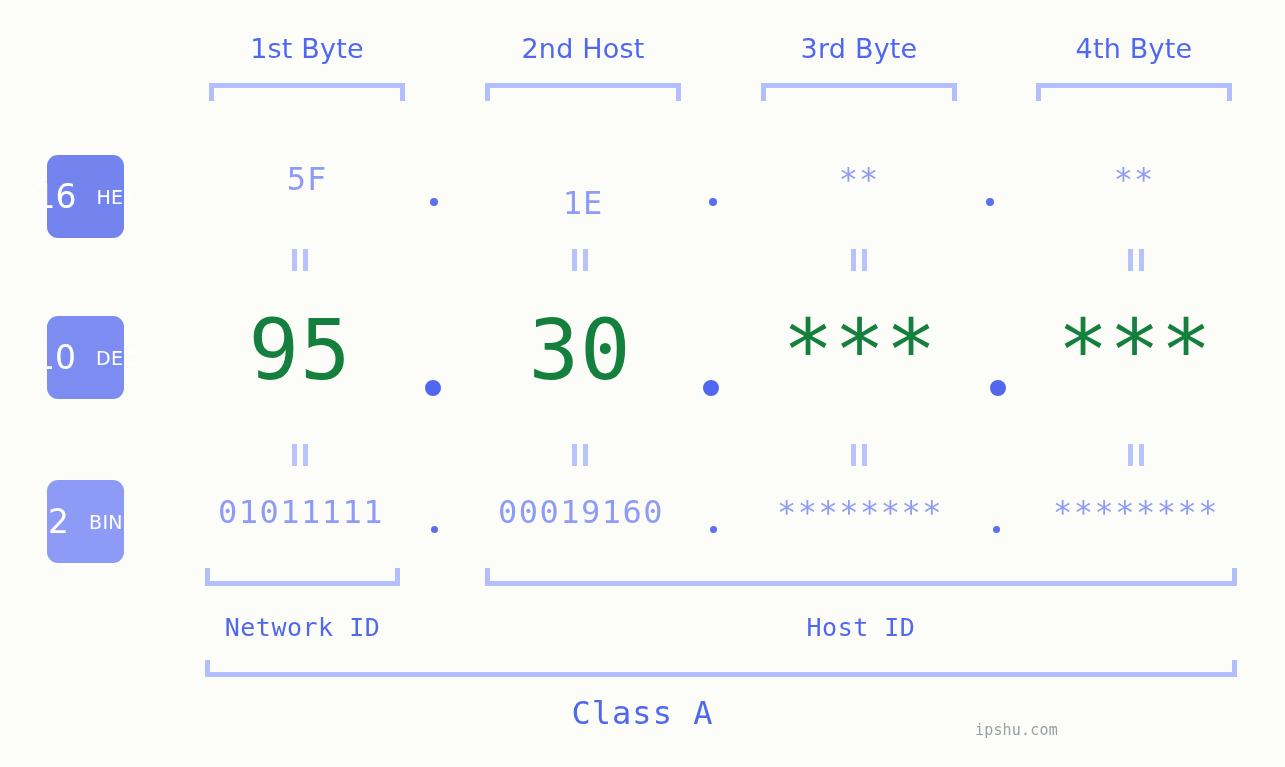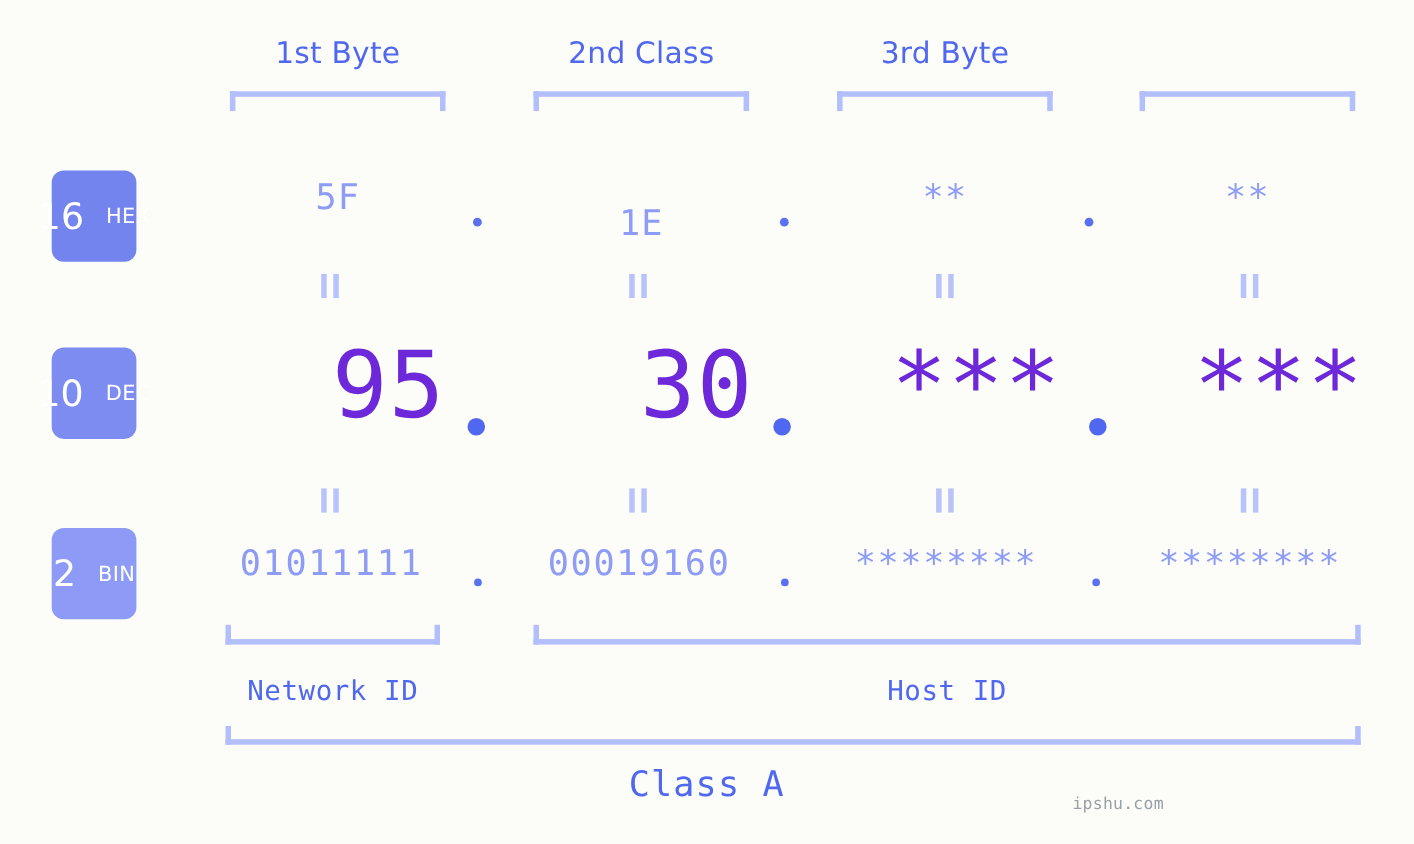--- a/index.html
+++ b/index.html
@@ -98,23 +98,22 @@
     top: 155px;
     font-size: 32px;
     line-height: 48px;
     color: #8e9cf6;
     letter-spacing: 1px;
   }
   .row-dec .val {
     top: 295px;
     font-size: 84px;
     line-height: 110px;
-    color: #6d28d9;
+    color: #15803d;
     letter-spacing: 1px;
-    text-align: right;
   }
   .row-bin .val {
     top: 490px;
     font-size: 32px;
     line-height: 44px;
     color: #8e9cf6;
     letter-spacing: 1.5px;
   }
 
   
@@ -186,22 +185,23 @@
     color: #9aa0a6;
     letter-spacing: 0.2px;
   }
 </style>
 </head>
 <body>
 
 <div class="stage">
 
   <div class="byte-header" style="left:209px; width:196px;">1st Byte</div>
-  <div class="byte-header" style="left:485px; width:196px;">2nd Class</div>
+  <div class="byte-header" style="left:485px; width:196px;">2nd Host</div>
   <div class="byte-header" style="left:761px; width:196px;">3rd Byte</div>
+  <div class="byte-header" style="left:1036px; width:196px;">4th Byte</div>
 
   <div class="bracket-top" style="left:209px; width:196px;"></div>
   <div class="bracket-top" style="left:485px; width:196px;"></div>
   <div class="bracket-top" style="left:761px; width:196px;"></div>
   <div class="bracket-top" style="left:1036px; width:196px;"></div>
 
   <div class="badge" id="badge-hex">
     <span class="num">16</span>
     <span class="name">HEX</span>
   </div>

